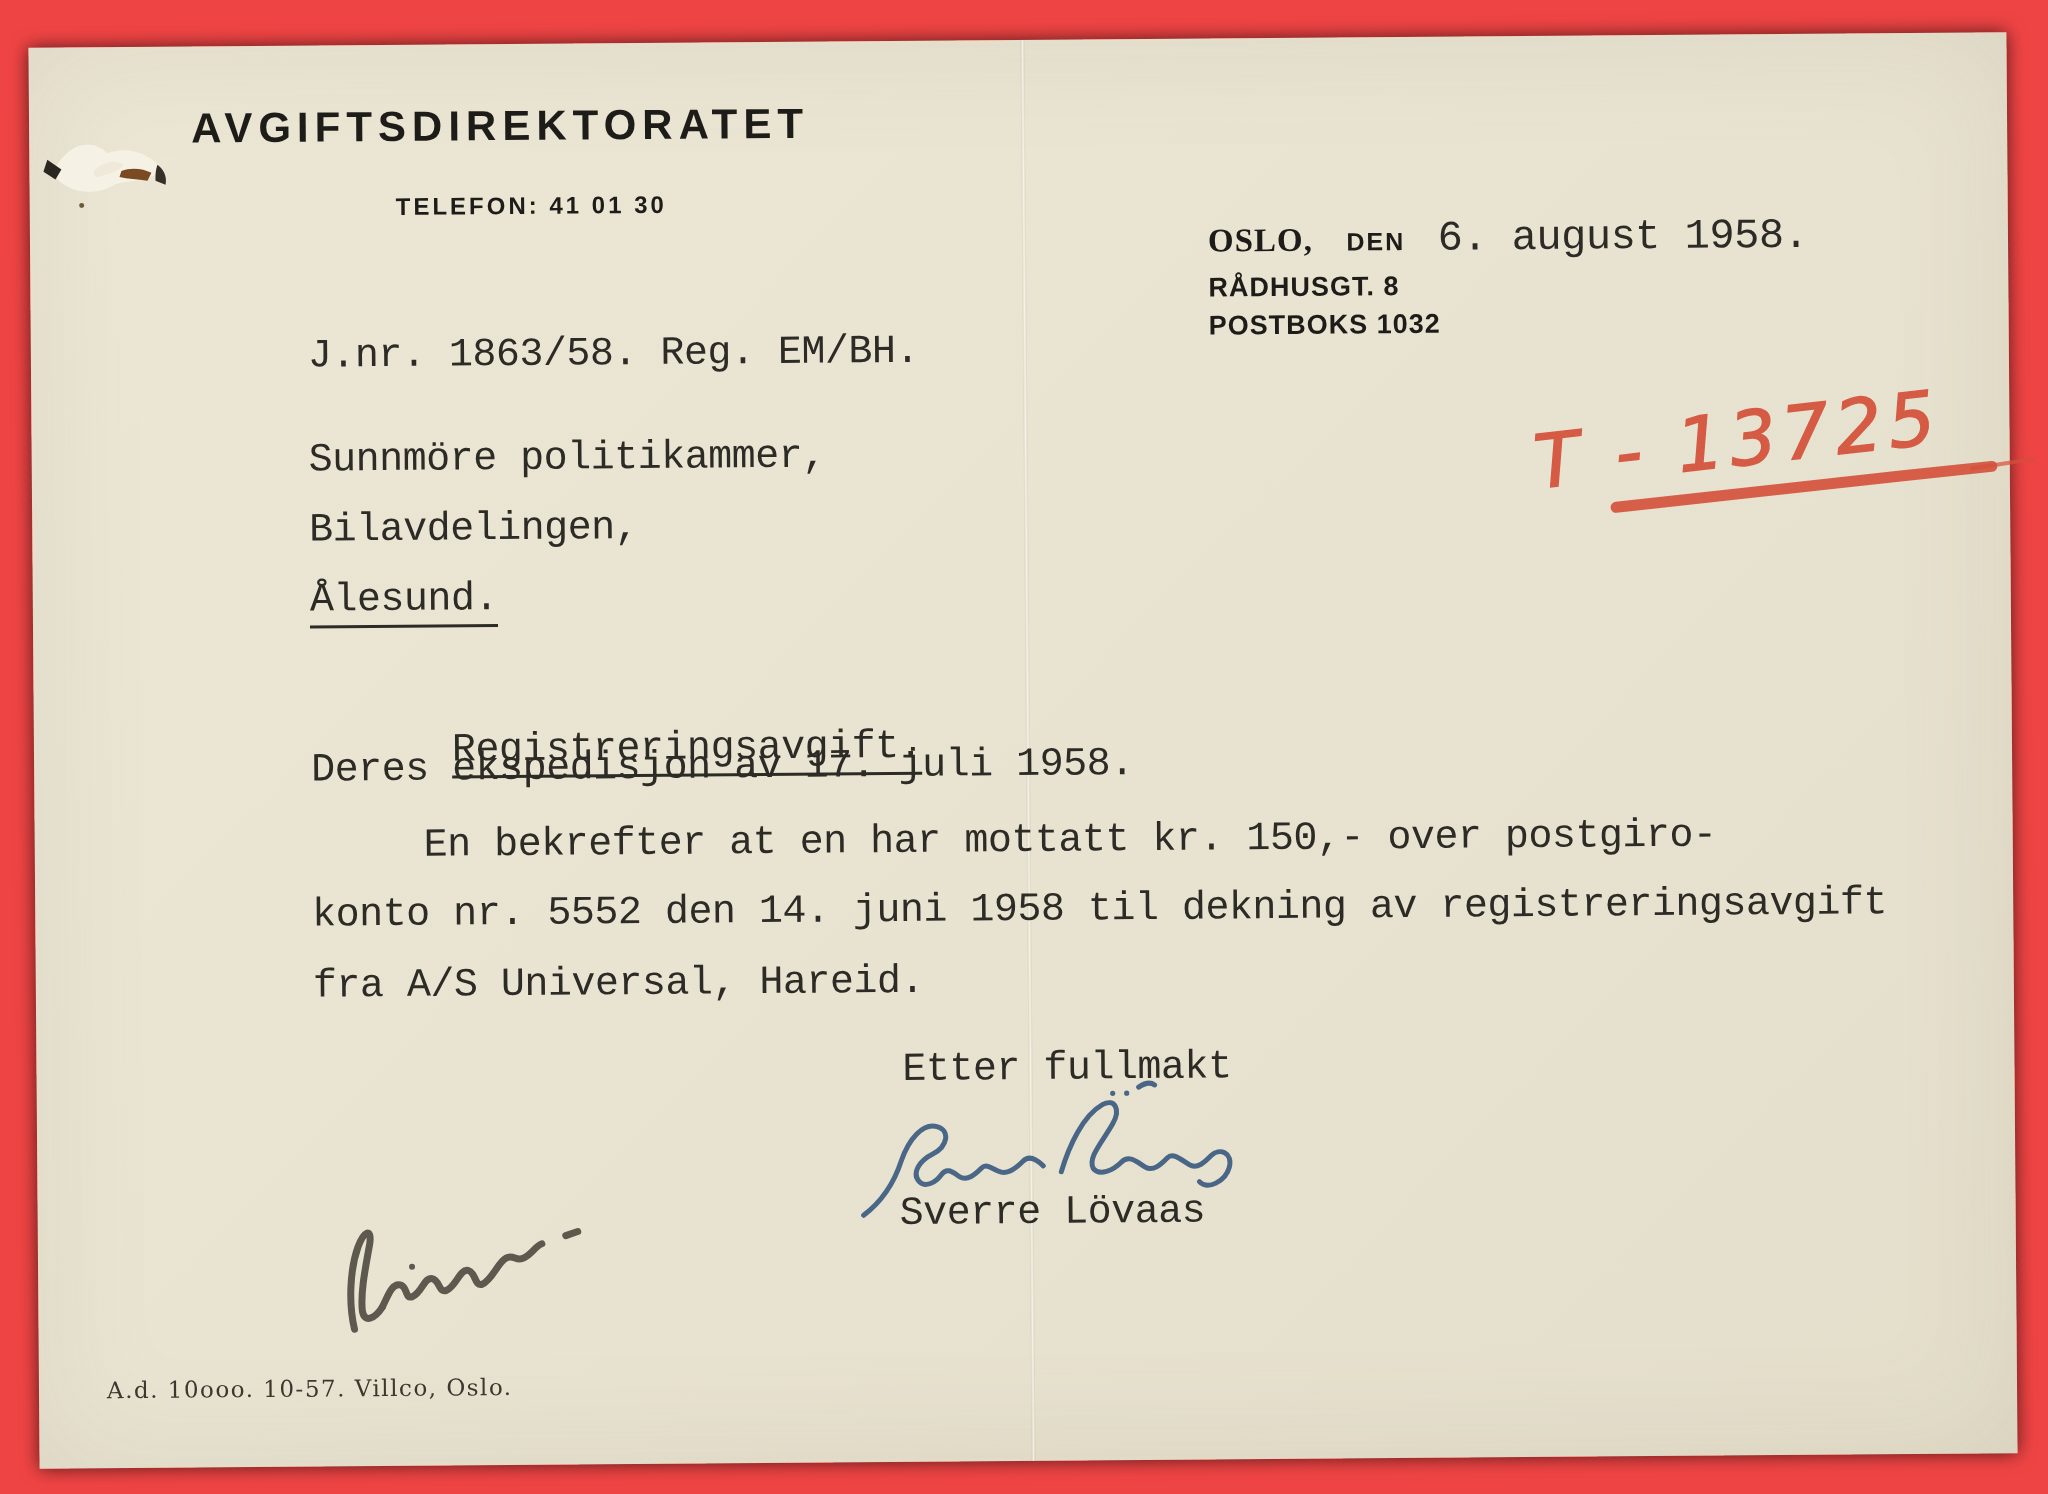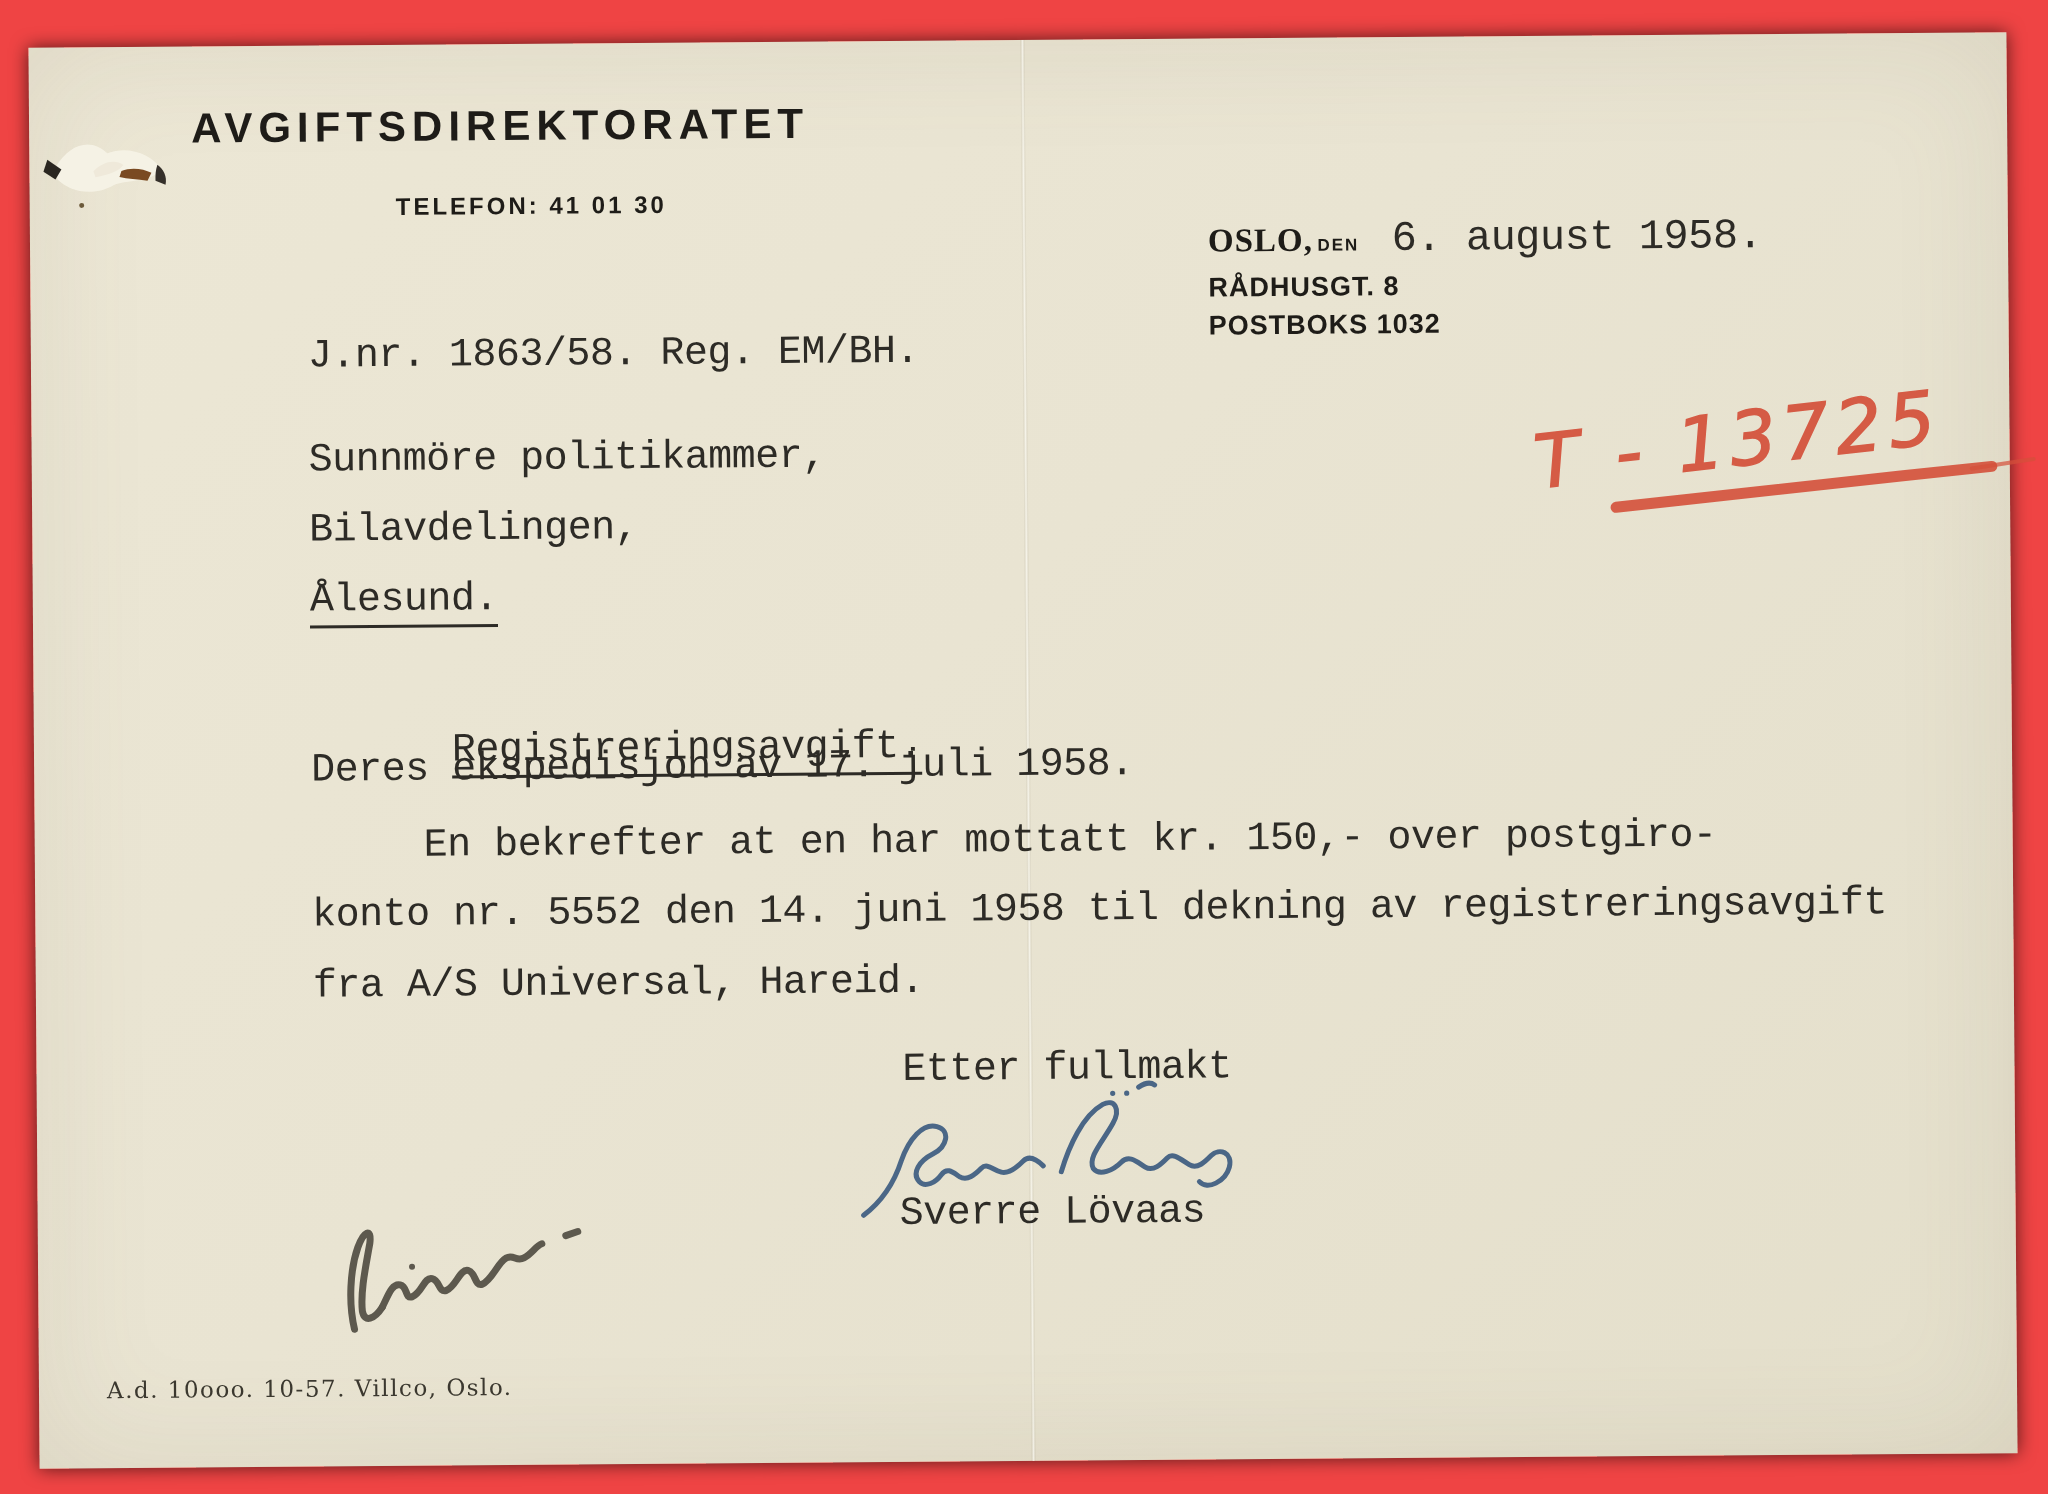--- a/index.html
+++ b/index.html
@@ -9,21 +9,21 @@
          background:linear-gradient(135deg,#ece7d5 0%,#e9e4d2 45%,#e4dfcb 100%);
          transform:rotate(-0.45deg);transform-origin:center center;
          box-shadow:0 0 18px rgba(0,0,0,0.65), inset 0 0 120px rgba(120,110,80,0.12);}
   .abs{position:absolute;}
   .typed{font-family:"Liberation Mono","DejaVu Sans Mono",monospace;
          font-size:40px;letter-spacing:-0.5px;color:#2d2b26;white-space:pre;}
   .printed{font-family:"Liberation Sans",sans-serif;color:#1e1c18;}
   .org-name{font-size:42px;font-weight:bold;letter-spacing:6px;}
   .telefon{font-size:24px;font-weight:bold;letter-spacing:3px;}
   .sender-city{font-size:33px;font-weight:bold;letter-spacing:1px;font-family:Liberation Serif, serif;}
-  .sender-den{font-size:17px;font-weight:bold;letter-spacing:2px;}
+  .sender-den{font-size:25px;font-weight:bold;letter-spacing:2px;margin-left:29px;}
   .sender-small{font-size:27px;font-weight:bold;letter-spacing:1px;line-height:38px;}
   .u-typed{border-bottom:3px solid #2d2b26;padding-bottom:3px;}
   .red-note{font-family:"DejaVu Sans",sans-serif;font-style:italic;
             font-size:74px;letter-spacing:6px;color:#d4503a;
             -webkit-text-stroke:1.5px #d4503a;opacity:0.92;}
   .footer-print{font-family:"DejaVu Serif",serif;font-size:23px;
                 letter-spacing:1.5px;color:#3b382f;}
   .crease{position:absolute;top:0;bottom:0;width:4px;
           background:linear-gradient(to right,rgba(90,80,55,0.10),rgba(255,255,250,0.55),rgba(90,80,55,0.10));}
   svg{display:block;overflow:visible;}

